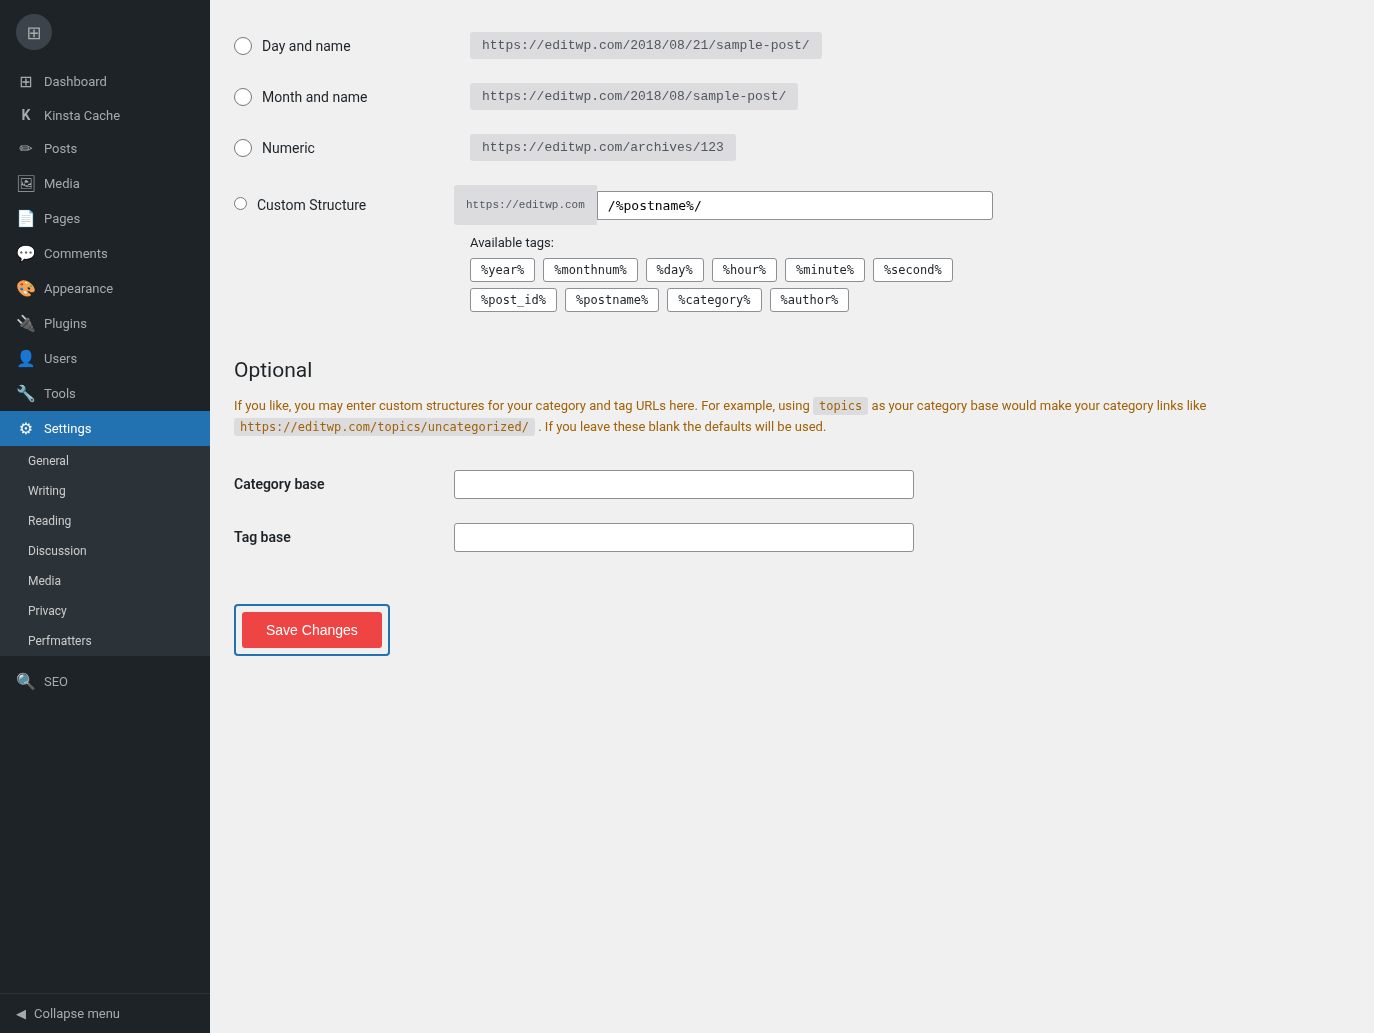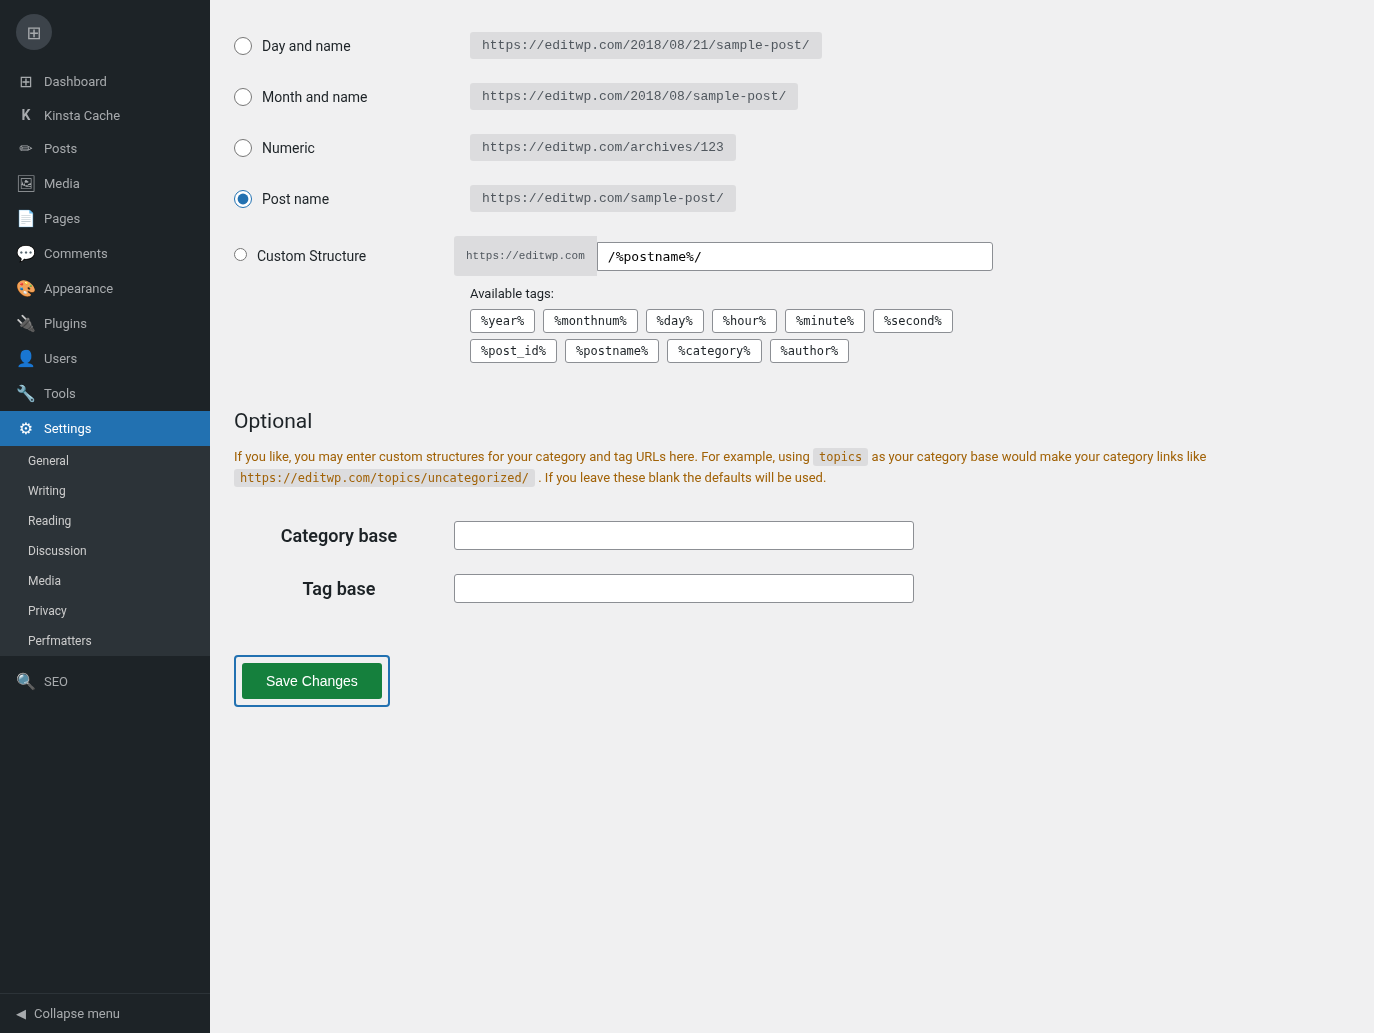--- a/index.html
+++ b/index.html
@@ -173,23 +173,23 @@
       font-size: 12px;
     }
 
     
     .form-table {
       width: 100%;
       border-collapse: collapse;
       margin-bottom: 20px;
     }
     .form-table tr th {
-      text-align: center;
+      text-align: left;
       padding: 12px 10px 12px 0;
-      font-size: 18px;
+      font-size: 14px;
       color: #1d2327;
       font-weight: 600;
       width: 220px;
       vertical-align: middle;
     }
     .form-table tr td {
       padding: 12px 0;
       vertical-align: middle;
     }
     .form-table input[type="text"] {
@@ -204,21 +204,21 @@
 
     
     .save-changes-wrap {
       margin-top: 20px;
       padding: 6px;
       border: 2px solid #2271b1;
       border-radius: 4px;
       display: inline-block;
     }
     .save-btn {
-      background: #15803d;
+      background: #ef4444;
       color: #fff;
       border: none;
       padding: 10px 24px;
       font-size: 14px;
       cursor: pointer;
       border-radius: 3px;
     }
 
     
     .collapse-menu {
@@ -346,27 +346,20 @@
     
     <div class="option-row">
       <label>
         <input type="radio" name="permalink" style="">
         <span>Numeric</span>
       </label>
       <span class="url-display">https://editwp.com/archives/123</span>
     </div>
 
     
-    <div class="option-row">
-      <label>
-        <input type="radio" name="permalink" checked="" style="">
-        <span>Post name</span>
-      </label>
-      <span class="url-display">https://editwp.com/sample-post/</span>
-    </div>
 
     
     <div class="custom-structure-row">
       <div class="custom-structure-inputs">
         <label style="width:220px; display:flex; align-items:flex-start; gap:10px;">
           <input type="radio" name="permalink" style="">
           <span>Custom Structure</span>
         </label>
         <span class="url-prefix">https://editwp.com</span>
         <input type="text" class="custom-path-input" value="/%postname%/" style="">

